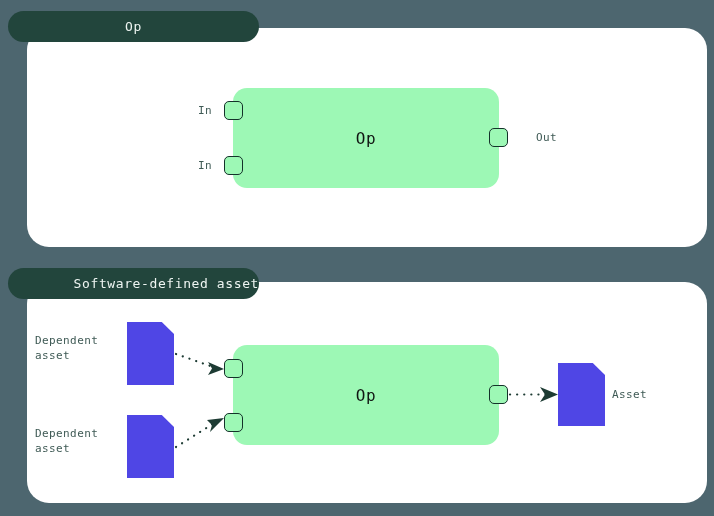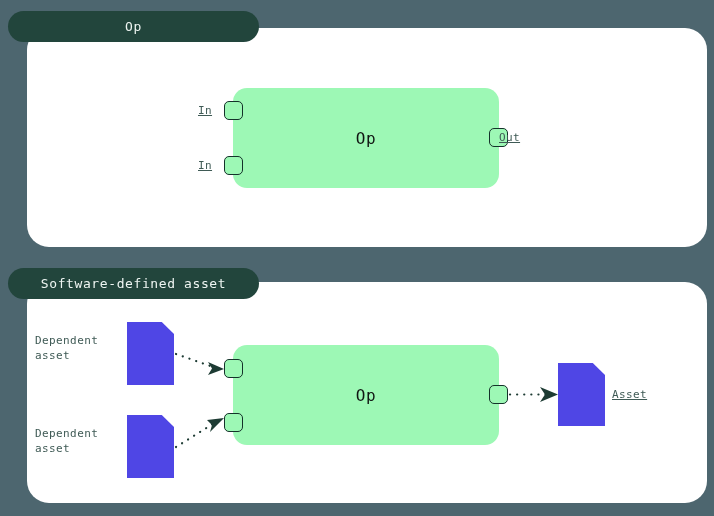--- a/index.html
+++ b/index.html
@@ -38,21 +38,21 @@
     background: #22453c;
     border-radius: 15.5px;
     color: #eef5f2;
     font-size: 13px;
     line-height: 31px;
     text-align: center;
     letter-spacing: 0.6px;
     white-space: nowrap;
   }
   #tab-op     { left: 8px; top: 11px;  width: 251px; }
-  #tab-asset  { left: 8px; top: 268px; width: 251px; }
+  #tab-asset  { left: 8px; top: 268px; width: 251px; text-align: right; }
 
   
   .opbox {
     position: absolute;
     background: #9df8b5;
     border-radius: 14px;
     display: flex;
     align-items: center;
     justify-content: center;
     color: #101512;
@@ -79,25 +79,24 @@
   #port-in-4  { left: 224px; top: 413px; }
   #port-out-2 { left: 489px; top: 385px; }
 
   
   .port-label {
     position: absolute;
     font-size: 11px;
     color: #3f5a55;
     letter-spacing: 0.4px;
     white-space: nowrap;
-    text-decoration: underline;
   }
   #label-in-1 { left: 198px; top: 104px; text-align: right; }
   #label-in-2 { left: 198px; top: 159px; text-align: right; }
-  #label-out-1{ left: 499px; top: 131px; }
+  #label-out-1{ left: 536px; top: 131px; }
   #label-asset{ left: 612px; top: 388px; }
 
   
   .stack-label {
     position: absolute;
     width: 86px;
     font-size: 11px;
     line-height: 15px;
     color: #3f5a55;
     letter-spacing: 0.4px;

